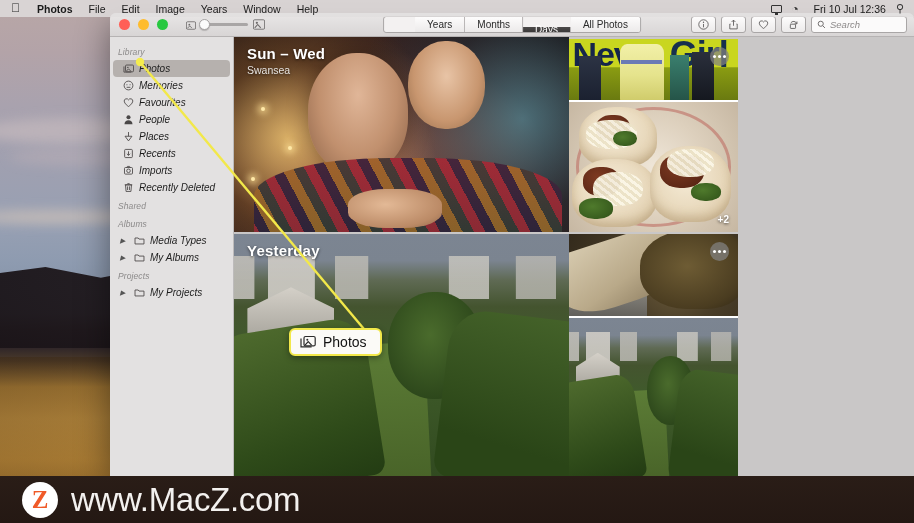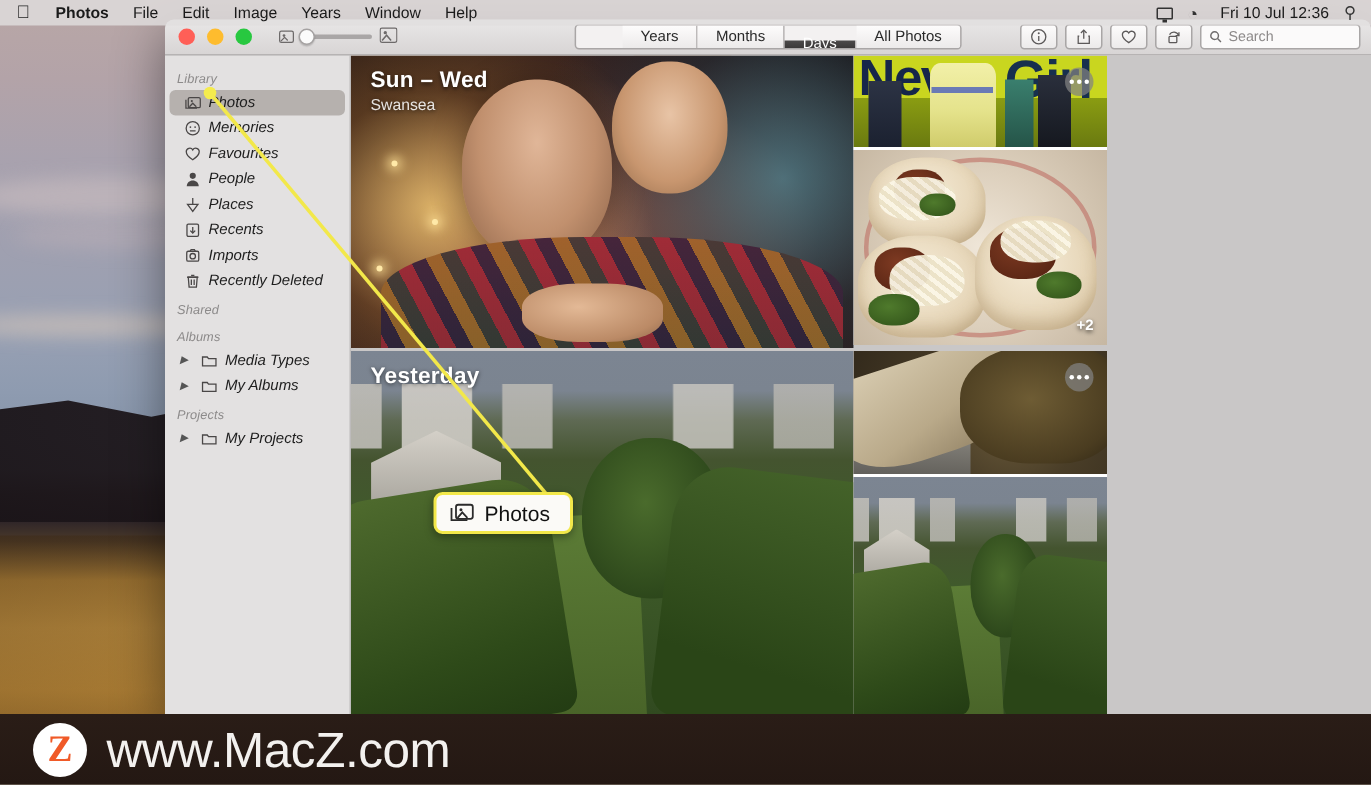--- a/index.html
+++ b/index.html
@@ -122,22 +122,22 @@
 
   .tb-right { position:absolute; right: 7px; display:flex; align-items:center; gap:5px; }
   .tb-btn {
     width: 25px; height:17px; border:1px solid #a9a6a6; border-radius:3px;
     background: linear-gradient(#fdfcfc,#eceaea);
     display:flex; align-items:center; justify-content:center;
     color:#5c5959;
   }
   .tb-btn svg { width:11px; height:11px; }
   .tb-search {
-    width: 107px; height: 17px; border:1px solid #a9a6a6; border-radius:3px;
-    background:#fbfafa; display:flex; align-items:center; padding: 0 5px; gap:4px;
+    width: 96px; height: 17px; border:1px solid #a9a6a6; border-radius:3px;
+    background:#fbfafa; display:flex; align-items:center; padding: 0 5px; gap:4px;font-style:italic;
   }
   .tb-search .ph { font-size:9.5px; color:#8d8a8a; }
   .tb-search svg { width:9px; height:9px; color:#77, }
   .tb-search .mag { color:#6f6c6c; display:flex; }
 
   
   #wbody { display: flex; height: calc(100% - 24px); }
 
   
   #sidebar {
@@ -162,21 +162,21 @@
   .snav .ico svg { width:11px; height:11px; }
   .snav .lbl { white-space:nowrap; }
   .snav .disc {
     width: 8px; flex: 0 0 8px; color:#555; font-size:7px; line-height:1; margin-left:-2px;
   }
 
   
   #content { flex:1; background:#c9c7c7; position:relative; overflow:hidden; }
   .day-block { position:relative; }
 
-  .grid-row { display:flex; }
+  .grid-row { display:flex;align-items:flex-end; }
   .big-cell { position:relative; overflow:hidden; }
   .right-col { display:flex; flex-direction:column; }
   .ph-cell { position:relative; overflow:hidden; background:#bdbbbb; }
 
   .day-head { position:absolute; top:8px; left:13px; z-index:5; text-shadow:0 1px 3px rgba(0,0,0,.6); }
   .day-title { color:#fff; font-size:15px; font-weight:bold; letter-spacing:.2px;}
   .day-sub { color:#e7e4e1; font-size:10.5px; margin-top:2px; }
 
   .dots {
     position:absolute; top:8px; right:9px; z-index:6;

